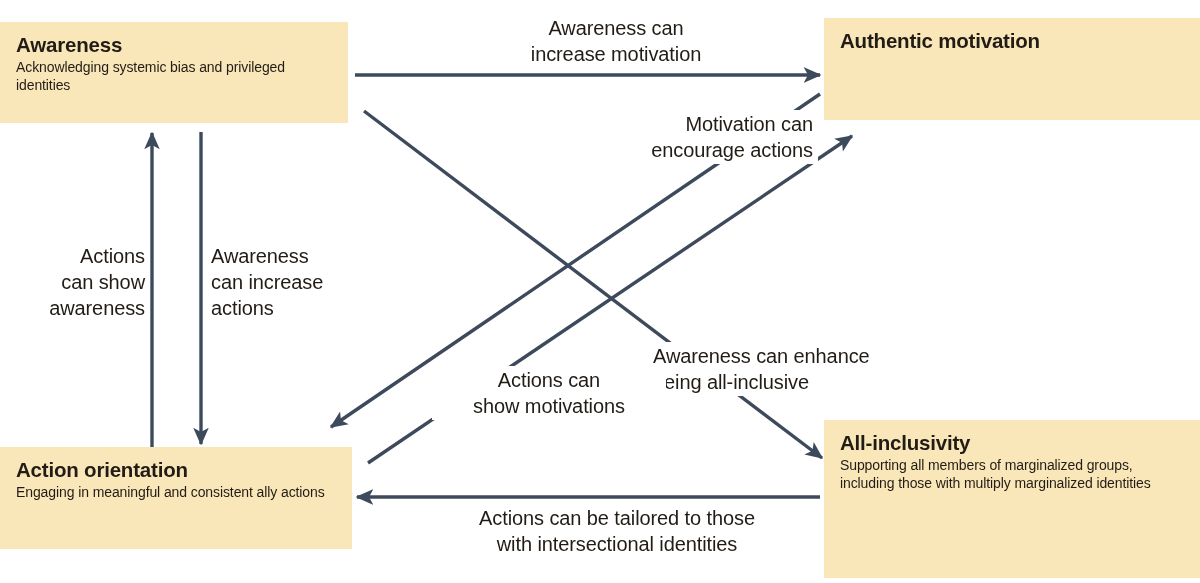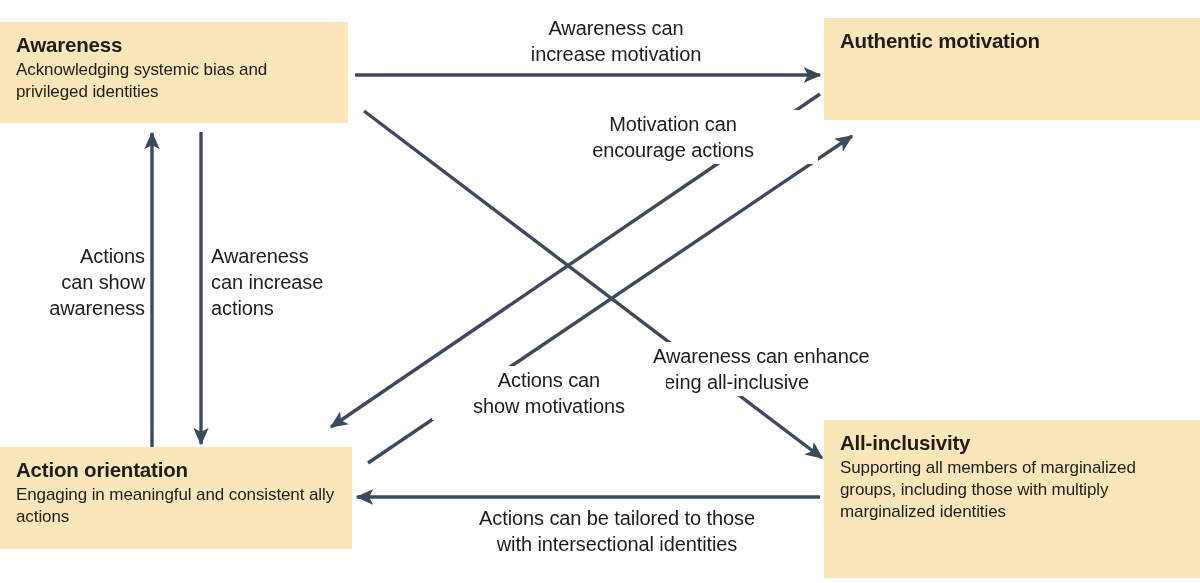--- a/index.html
+++ b/index.html
@@ -29,21 +29,21 @@
     color: #221c16;
   }
   .node-title {
     font-size: 20.5px;
     font-weight: bold;
     letter-spacing: -0.2px;
     line-height: 1.28;
     margin-bottom: 1px;
   }
   .node-desc {
-    font-size: 17px;
+    font-size: 14px;
     font-weight: normal;
     line-height: 1.28;
     letter-spacing: -0.1px;
   }
   
   #node-awareness      { left: 0px;   top: 22px;  width: 348px; height: 101px; }
   #node-authentic      { left: 824px; top: 18px;  width: 392px; height: 102px; }
   #node-action         { left: 0px;   top: 447px; width: 352px; height: 102px; }
   #node-inclusivity    { left: 824px; top: 420px; width: 376px; height: 158px; }
 
@@ -55,21 +55,21 @@
     letter-spacing: -0.1px;
     white-space: pre;
     background: #ffffff;
     padding: 1px 5px;
   }
   .lbl-center { text-align: center; }
   .lbl-left   { text-align: left; }
   .lbl-right  { text-align: right; }
 
   #lbl-aware-motiv   { left: 442px; top: 14px;  width: 338px; }
-  #lbl-motiv-actions { left: 528px; top: 110px; width: 280px; }
+  #lbl-motiv-actions { left: 528px; top: 110px; width: 280px; text-align: right; }
   #lbl-actions-aware { left: 22px;  top: 242px; width: 118px; }
   #lbl-aware-actions { left: 206px; top: 242px; width: 146px; }
   #lbl-actions-motiv { left: 432px; top: 366px; width: 224px; }
   #lbl-aware-incl    { left: 648px; top: 342px; width: 272px; }
   #lbl-actions-tail  { left: 428px; top: 504px; width: 368px; }
 </style>
 </head>
 <body>
 
 <div id="canvas">

